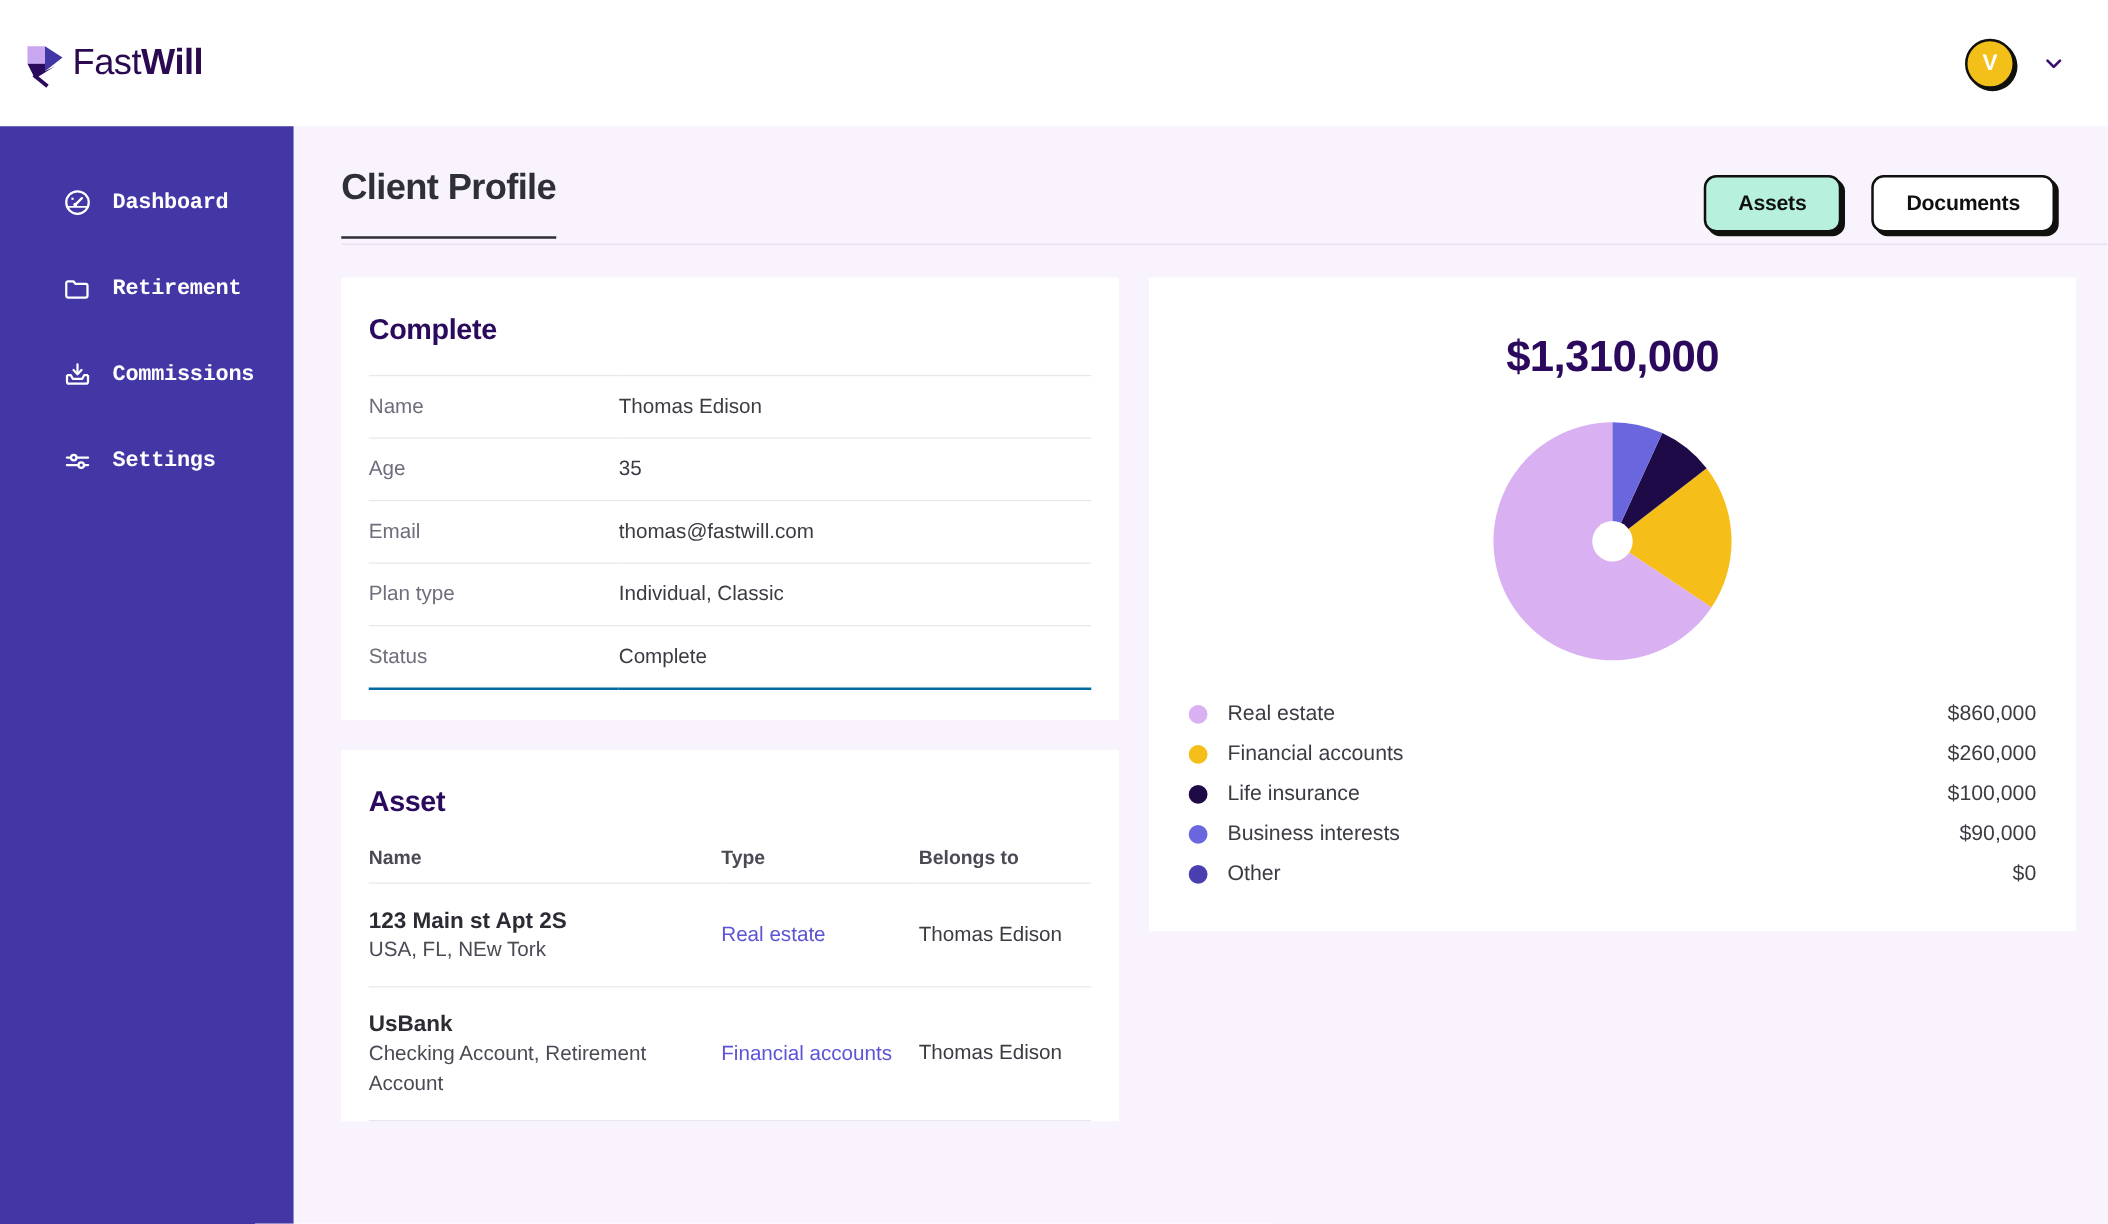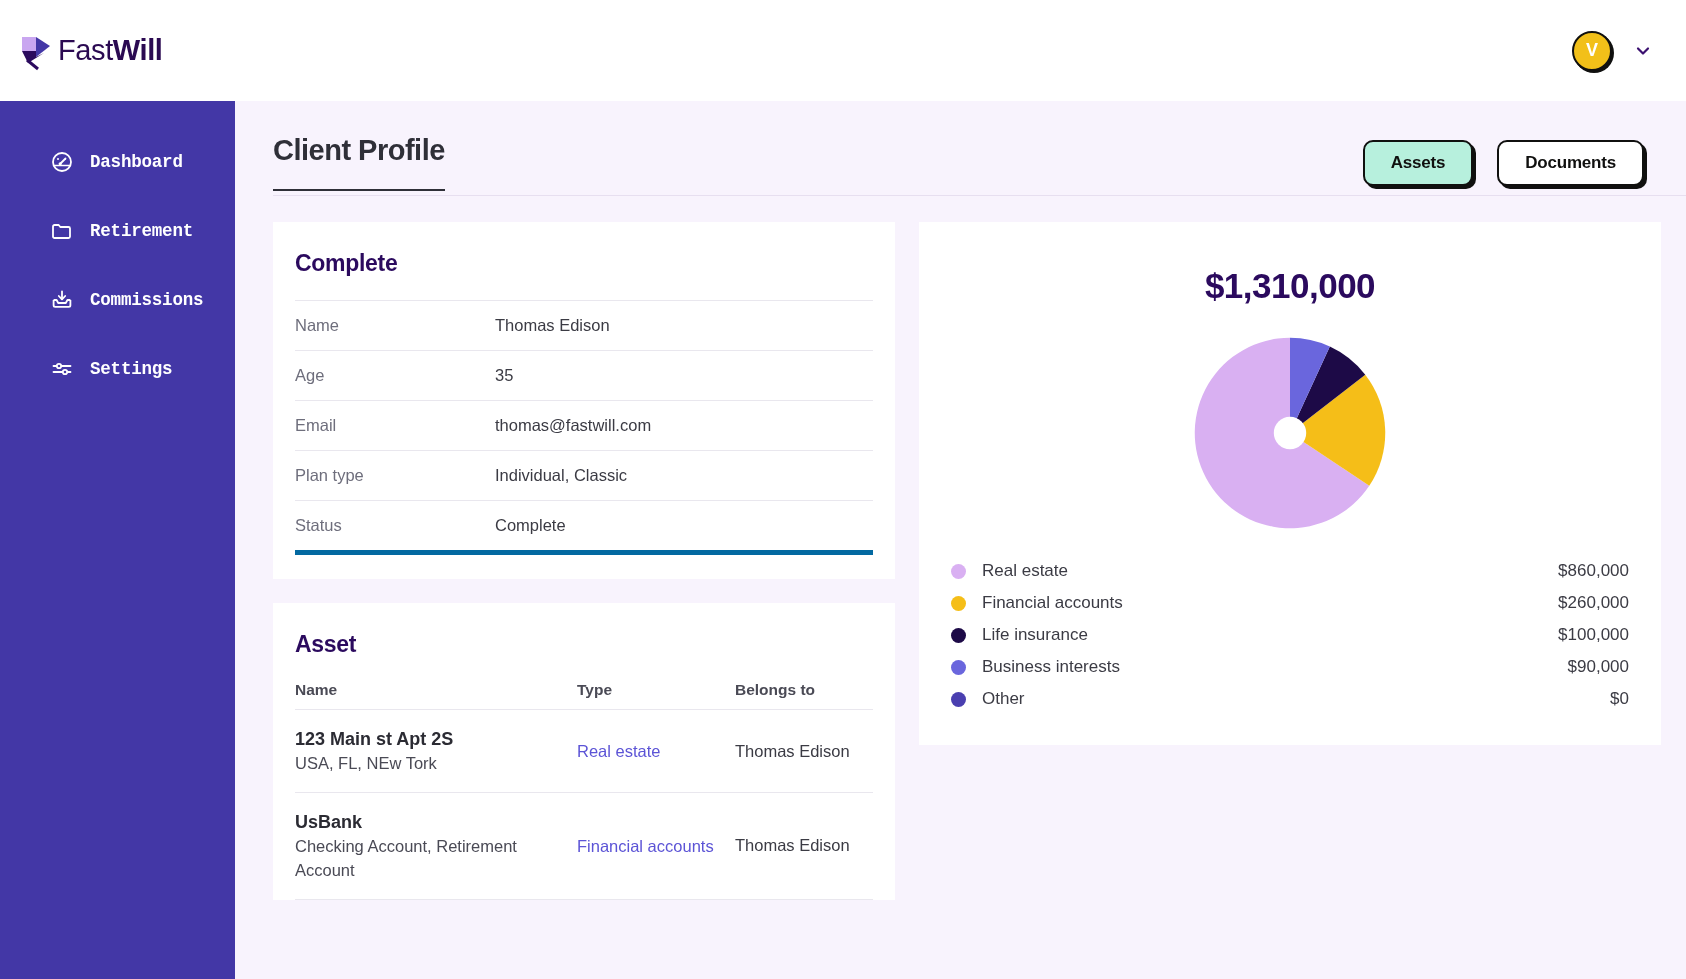--- a/index.html
+++ b/index.html
@@ -80,21 +80,21 @@
 
   .card { background: #ffffff; padding: 28px 22px 24px 22px; }
   .card-title {
     font-size: 23px; font-weight: 700; color: #2b0a5e;
     letter-spacing: -0.3px; margin-bottom: 23px;
   }
 
   
   .kv { width: 100%; border-collapse: collapse; }
   .kv tr { border-top: 1px solid #e9e7ee; }
-  .kv tr:last-child { border-bottom: 5px solid #0369a1; }
+  .kv tr:last-child { border-bottom: 2px solid #0369a1; }
   .kv td { padding: 15px 0 15px 0; font-size: 16.5px; }
   .kv td.k { color: #6e6e7c; width: 200px; }
   .kv td.v { color: #3b3b44; }
 
   
   .at { width: 100%; border-collapse: collapse; }
   .at th {
     text-align: left; font-size: 15.5px; font-weight: 700; color: #4a4a55;
     padding: 0 10px 10px 0; border-bottom: 1px solid #e9e7ee;
   }

